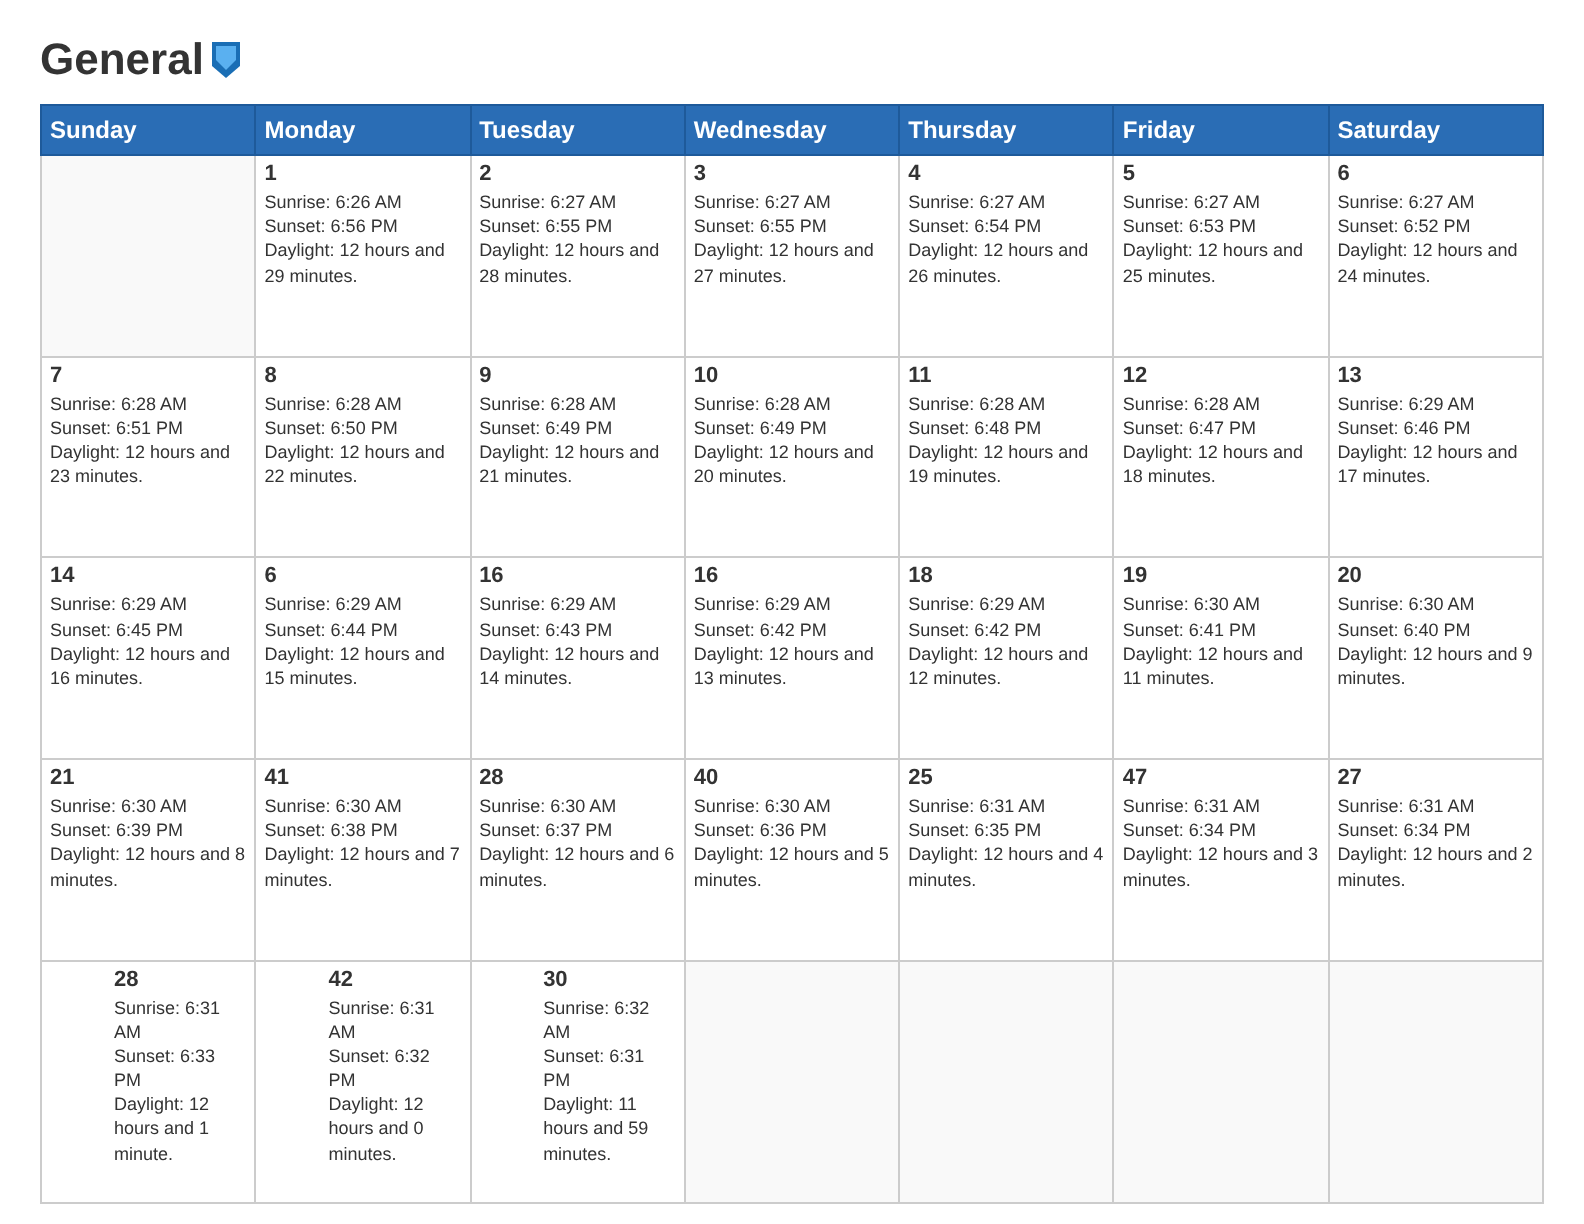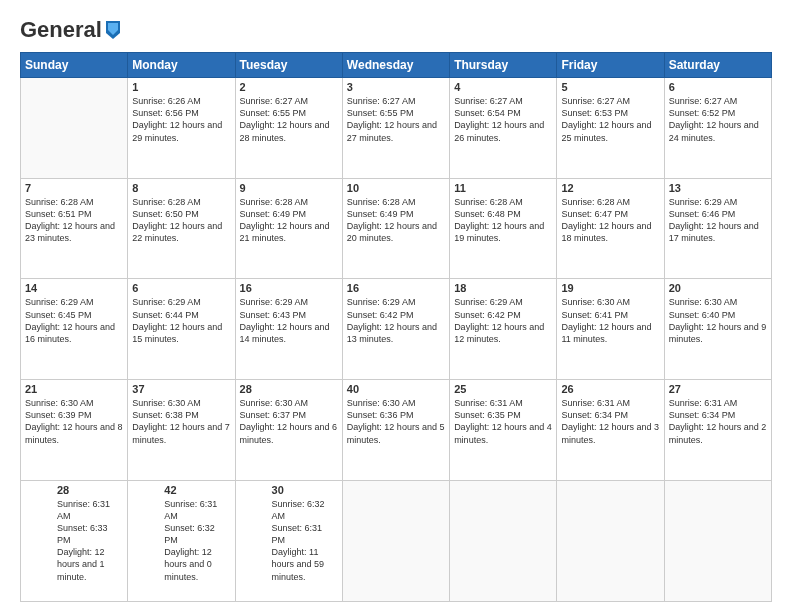--- a/index.html
+++ b/index.html
@@ -215,37 +215,37 @@
             <span class="day-num">20</span>
             <div class="cell-text">Sunrise: 6:30 AM<br>Sunset: 6:40 PM<br>Daylight: 12 hours and 9 minutes.</div>
           </td>
         </tr>
         <tr>
           <td>
             <span class="day-num">21</span>
             <div class="cell-text">Sunrise: 6:30 AM<br>Sunset: 6:39 PM<br>Daylight: 12 hours and 8 minutes.</div>
           </td>
           <td>
-            <span class="day-num">37</span>
+            <span class="day-num">41</span>
             <div class="cell-text">Sunrise: 6:30 AM<br>Sunset: 6:38 PM<br>Daylight: 12 hours and 7 minutes.</div>
           </td>
           <td>
             <span class="day-num">28</span>
             <div class="cell-text">Sunrise: 6:30 AM<br>Sunset: 6:37 PM<br>Daylight: 12 hours and 6 minutes.</div>
           </td>
           <td>
             <span class="day-num">40</span>
             <div class="cell-text">Sunrise: 6:30 AM<br>Sunset: 6:36 PM<br>Daylight: 12 hours and 5 minutes.</div>
           </td>
           <td>
             <span class="day-num">25</span>
             <div class="cell-text">Sunrise: 6:31 AM<br>Sunset: 6:35 PM<br>Daylight: 12 hours and 4 minutes.</div>
           </td>
           <td>
-            <span class="day-num">26</span>
+            <span class="day-num">47</span>
             <div class="cell-text">Sunrise: 6:31 AM<br>Sunset: 6:34 PM<br>Daylight: 12 hours and 3 minutes.</div>
           </td>
           <td>
             <span class="day-num">27</span>
             <div class="cell-text">Sunrise: 6:31 AM<br>Sunset: 6:34 PM<br>Daylight: 12 hours and 2 minutes.</div>
           </td>
         </tr>
         <tr>
           <td>
             <span class="day-num">28</span>

